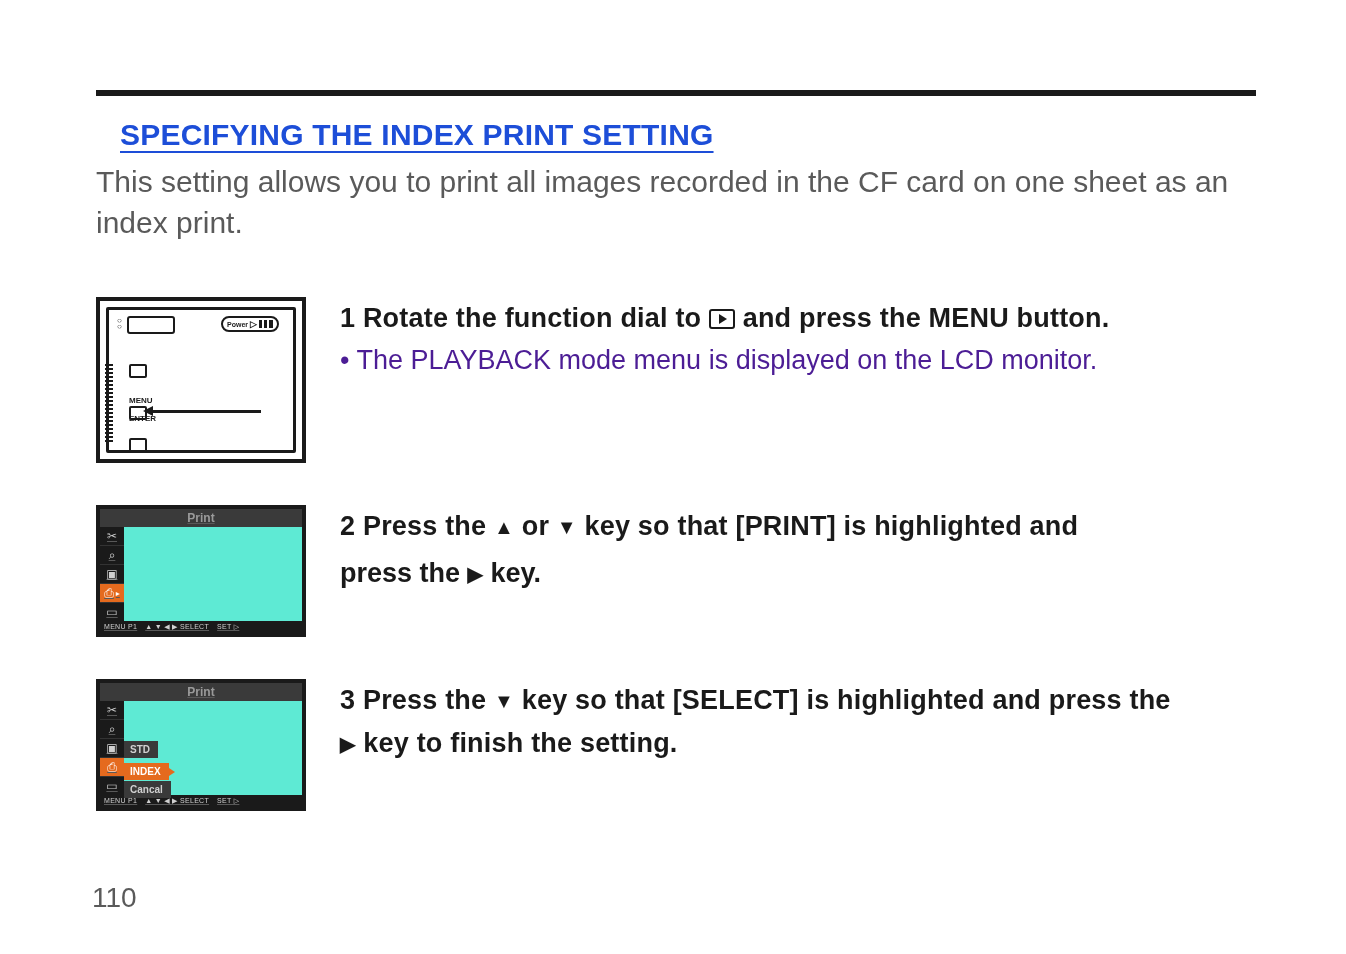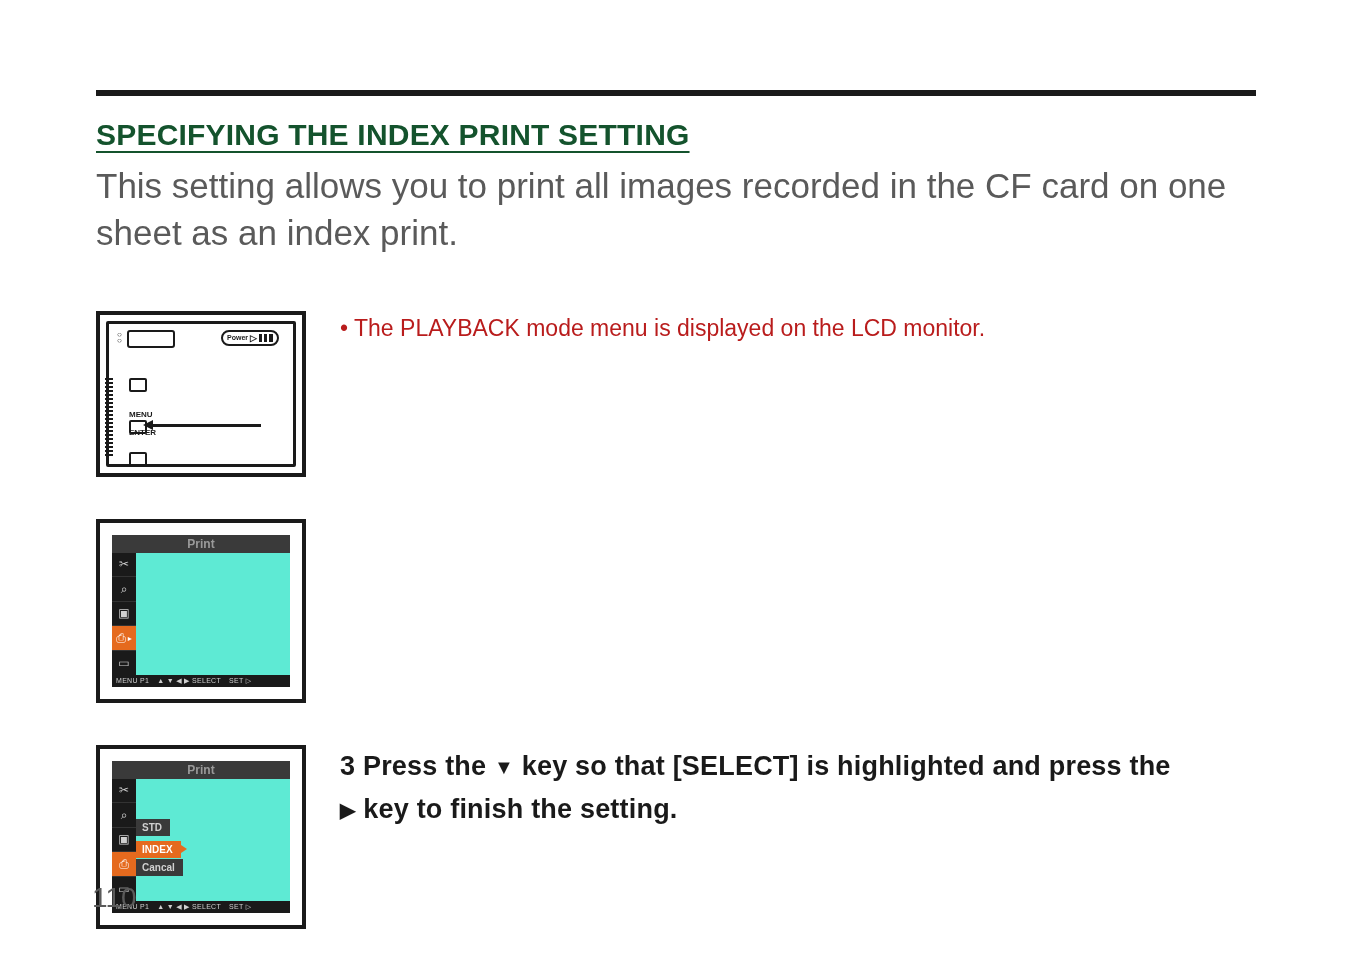--- a/index.html
+++ b/index.html
@@ -16,64 +16,65 @@
   }
   .hr-top {
     border: none;
     border-top: 6px solid #1a1a1a;
     margin-bottom: 22px;
   }
   .section-heading {
     font-family: Arial, Helvetica, sans-serif;
     font-weight: 900;
     font-size: 30px;
-    color: #14532d;
+    color: #1d4ed8;
     letter-spacing: 0.2px;
     text-decoration: underline;
     text-underline-offset: 6px;
     text-decoration-thickness: 2px;
     margin-bottom: 10px;
+    margin-left: 24px;
   }
   .intro-text {
-    font-size: 35px;
+    font-size: 30px;
     color: #5a5a5a;
     line-height: 1.35;
     margin-bottom: 54px;
   }
   .step-block {
     display: flex;
     align-items: flex-start;
     gap: 34px;
     margin-bottom: 42px;
   }
   .figure {
     flex: 0 0 210px;
     border: 4px solid #1a1a1a;
     background: #fff;
     position: relative;
   }
   .fig1 { height: 166px; }
-  .fig2, .fig3 { height: 184px; padding: 12px; }
+  .fig2, .fig3 { height: 132px; padding: 0; text-decoration: underline; }
   .step-text {
     flex: 1;
   }
   .step-heading {
     font-weight: 900;
     font-size: 27px;
     color: #1a1a1a;
     line-height: 1.6;
     letter-spacing: 0.2px;
   }
   .step-heading .icon-inline {
     display: inline-flex;
     vertical-align: -2px;
   }
   .step-desc {
-    font-size: 23px;
-    color: #b91c1c;
+    font-size: 27px;
+    color: #4c1d95;
     line-height: 1.5;
   }
   .step-subheading-cont {
     font-weight: 900;
     font-size: 27px;
     color: #1a1a1a;
     line-height: 1.9;
   }
   .triangle {
     font-size: 20px;
@@ -259,20 +260,30 @@
         <div class="cam-btn b1"></div>
         <div class="cam-btn-label lbl-menu">MENU</div>
         <div class="cam-btn b2"></div>
         <div class="cam-btn-label lbl-enter">ENTER</div>
         <div class="cam-btn b3"></div>
         <div class="cam-arrow"></div>
         <div class="cam-grip"></div>
       </div>
     </div>
     <div class="step-text">
+      <p class="step-heading">
+        <span>1 Rotate the function dial to </span>
+        <span class="icon-inline">
+          <svg width="26" height="20" viewBox="0 0 26 20">
+              <rect x="1" y="1" width="24" height="18" rx="2" fill="none" stroke="#1a1a1a" stroke-width="2"></rect>
+              <polygon points="10,5 18,10 10,15" fill="#1a1a1a"></polygon>
+            </svg>
+        </span>
+        <span> and press the MENU button.</span>
+      </p>
       <p class="step-desc">• The PLAYBACK mode menu is displayed on the LCD monitor.</p>
     </div>
   </div>
 
   <div class="step-block">
     <div class="figure fig2">
       <div class="lcd">
         <div class="lcd-title">Print</div>
         <div class="lcd-body">
           <div class="lcd-icons">
@@ -283,20 +294,34 @@
             <div class="ico">▭</div>
           </div>
           <div class="lcd-main"></div>
         </div>
         <div class="lcd-foot">
           <span>MENU P1</span>
           <span>▲ ▼ ◀ ▶ SELECT</span>
           <span>SET ▷</span>
         </div>
       </div>
+    </div>
+    <div class="step-text">
+      <p class="step-heading">
+        <span>2 Press the </span>
+        <span class="triangle">▲</span>
+        <span> or </span>
+        <span class="triangle">▼</span>
+        <span> key so that [PRINT] is highlighted and</span>
+      </p>
+      <p class="step-subheading-cont">
+        <span>press the </span>
+        <span class="triangle">▶</span>
+        <span> key.</span>
+      </p>
     </div>
   </div>
 
   <div class="step-block" style="margin-bottom:0;">
     <div class="figure fig3">
       <div class="lcd">
         <div class="lcd-title">Print</div>
         <div class="lcd-body">
           <div class="lcd-icons">
             <div class="ico">✂</div>

